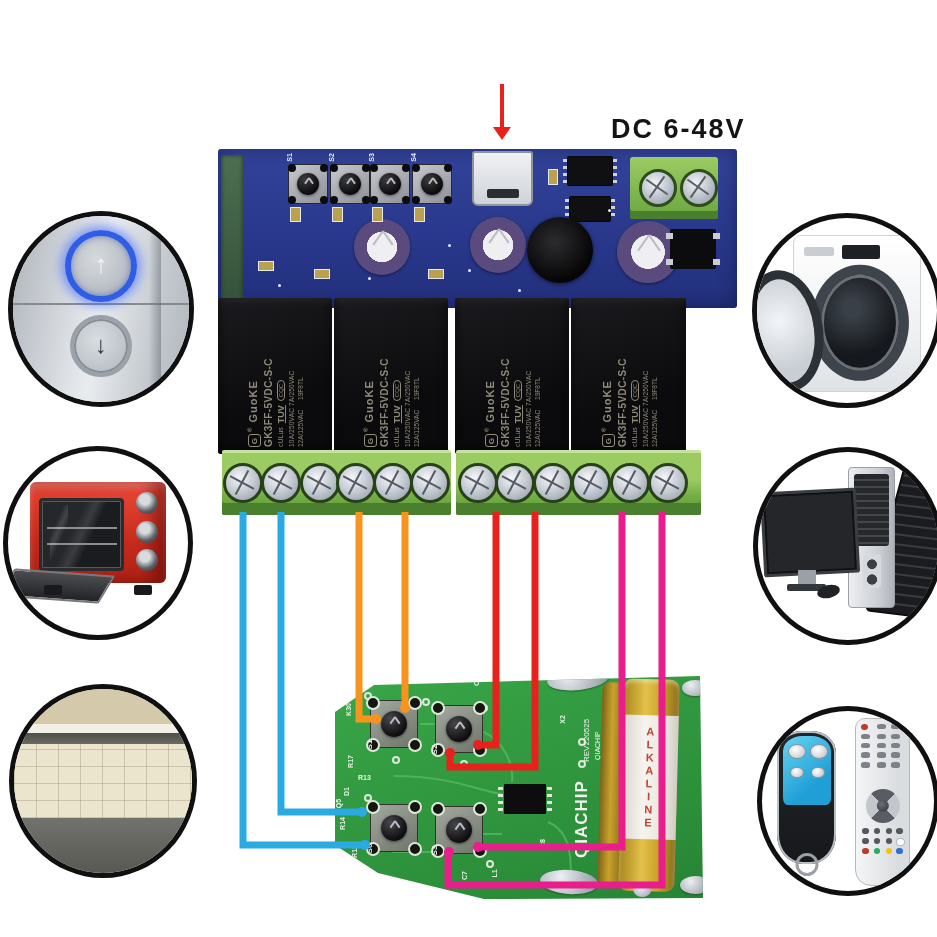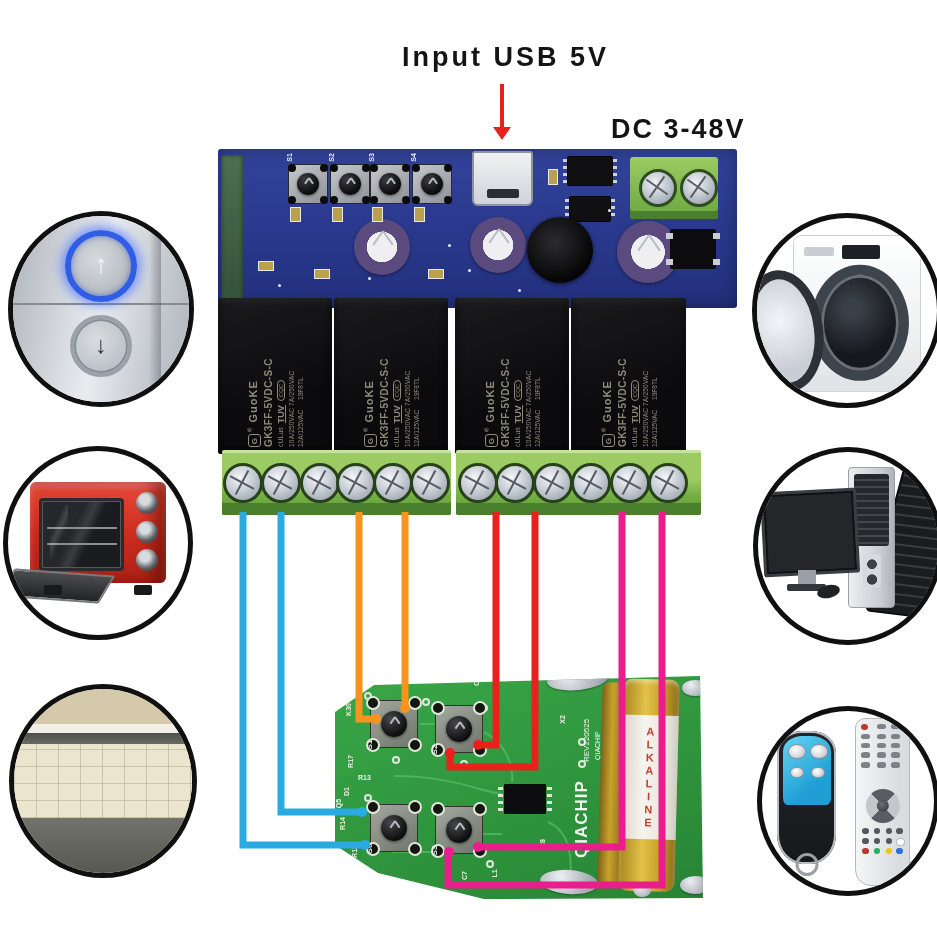--- a/index.html
+++ b/index.html
@@ -128,24 +128,23 @@
   .tvr .b{position:absolute;background:#7e8288;border-radius:40%;width:16%;height:3.2%;}
   .tvr .rnd{border-radius:50%;}
   .dpad{position:absolute;left:50%;top:42%;width:64%;padding-top:64%;transform:translateX(-50%);border-radius:50%;background:conic-gradient(#595d63 0 12%,#c3c7cb 12% 38%,#595d63 38% 62%,#c3c7cb 62% 88%,#595d63 88%);}
   .dpad:after{content:"";position:absolute;left:50%;top:50%;width:36%;height:36%;transform:translate(-50%,-50%);border-radius:50%;background:radial-gradient(circle at 40% 35%,#6b6f75,#2e3135);}
 </style>
 </head>
 <body>
 
 <div id="canvas">
 
-  <div class="big-label" style="left:402px;top:42px;">Input USB 5V</div>
   <div class="arrow-shaft" style="left:500px;top:84px;height:44px;"></div>
   <div class="arrow-head" style="left:493px;top:127px;"></div>
-  <div class="big-label" style="left:611px;top:114px;letter-spacing:2px;">DC 3-48V</div>
+  <div class="big-label" style="left:611px;top:114px;letter-spacing:2px;">DC 6-48V</div>
 
   <div class="blueboard">
     <div class="rfmodule"></div>
 
     <div class="tact" style="left:70px;top:15px;">
       <i class="pin p1"></i>
         <i class="pin p2"></i>
         <i class="pin p3"></i>
         <i class="pin p4"></i>
         <div class="cap"></div>

